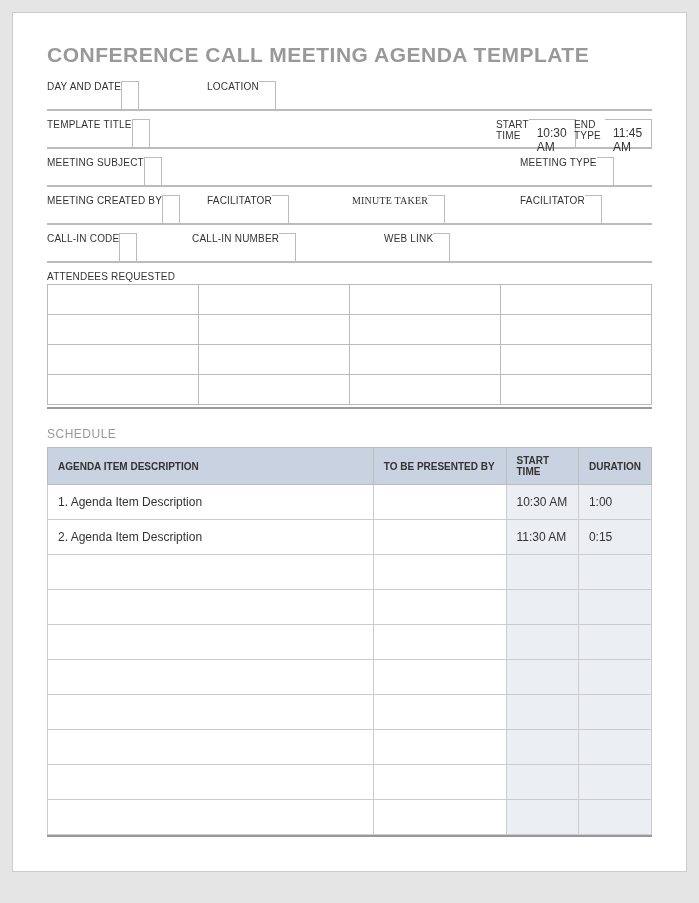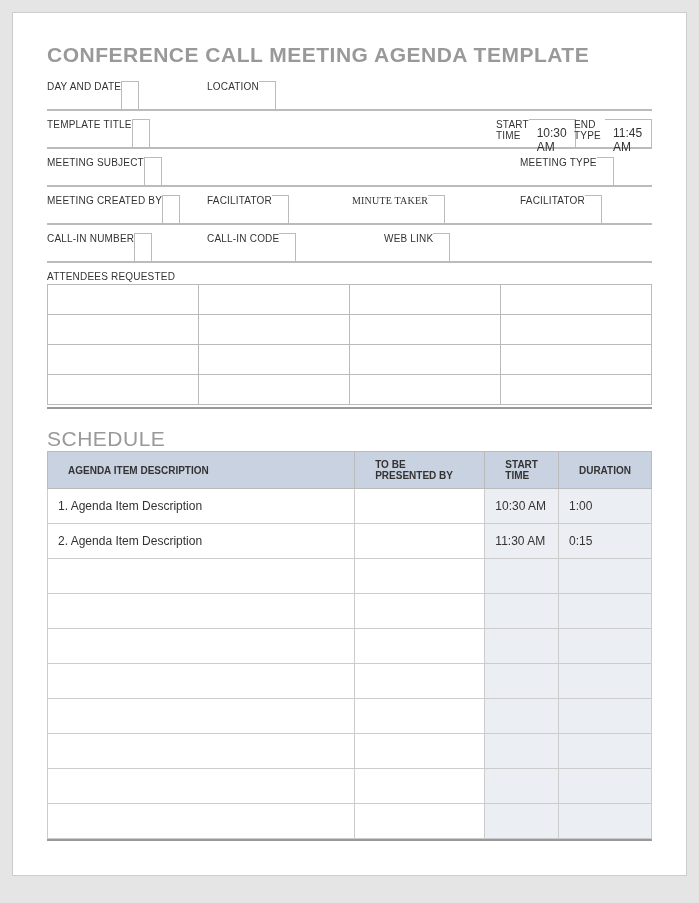--- a/index.html
+++ b/index.html
@@ -61,35 +61,36 @@
   }
   .attendees-table td {
     border: 1px solid #bbb;
     height: 30px;
   }
   .attendees-wrap {
     border-bottom: 2px solid #999;
     margin-bottom: 18px;
   }
   .section-title {
-    font-size: 21px;
+    font-size: 12px;
     color: #999;
     letter-spacing: 0.5px;
+    margin-bottom: 6px;
     font-weight: normal;
   }
   .schedule {
     width: 100%;
     border-collapse: collapse;
   }
   .schedule th {
     background: #c9d2e0;
     font-size: 10px;
     font-weight: bold;
     text-align: left;
-    padding: 7px 20px;
+    padding: 7px 10px;
     border: 1px solid #bbb;
     color: #333;
   }
   .schedule td {
     border: 1px solid #ccc;
     font-size: 12px;
     padding: 9px 10px;
     height: 35px;
     color: #333;
   }
@@ -163,26 +164,26 @@
       </div>
       <div class="field" style="width:132px;">
         <div class="label">FACILITATOR</div>
         <div class="cell"></div>
       </div>
     </div>
   </div>
 
   <div class="underline-group">
     <div class="row">
+      <div class="field" style="width:145px;">
+        <div class="label">CALL-IN CODE</div>
+        <div class="cell"></div>
+      </div>
       <div class="field" style="width:160px;">
         <div class="label">CALL-IN NUMBER</div>
-        <div class="cell"></div>
-      </div>
-      <div class="field" style="width:145px;">
-        <div class="label">CALL-IN CODE</div>
         <div class="cell"></div>
       </div>
       <div class="field" style="flex:1;margin-left:32px;">
         <div class="label">WEB LINK</div>
         <div class="cell"></div>
       </div>
     </div>
   </div>
 
   <div class="label">ATTENDEES REQUESTED</div>

